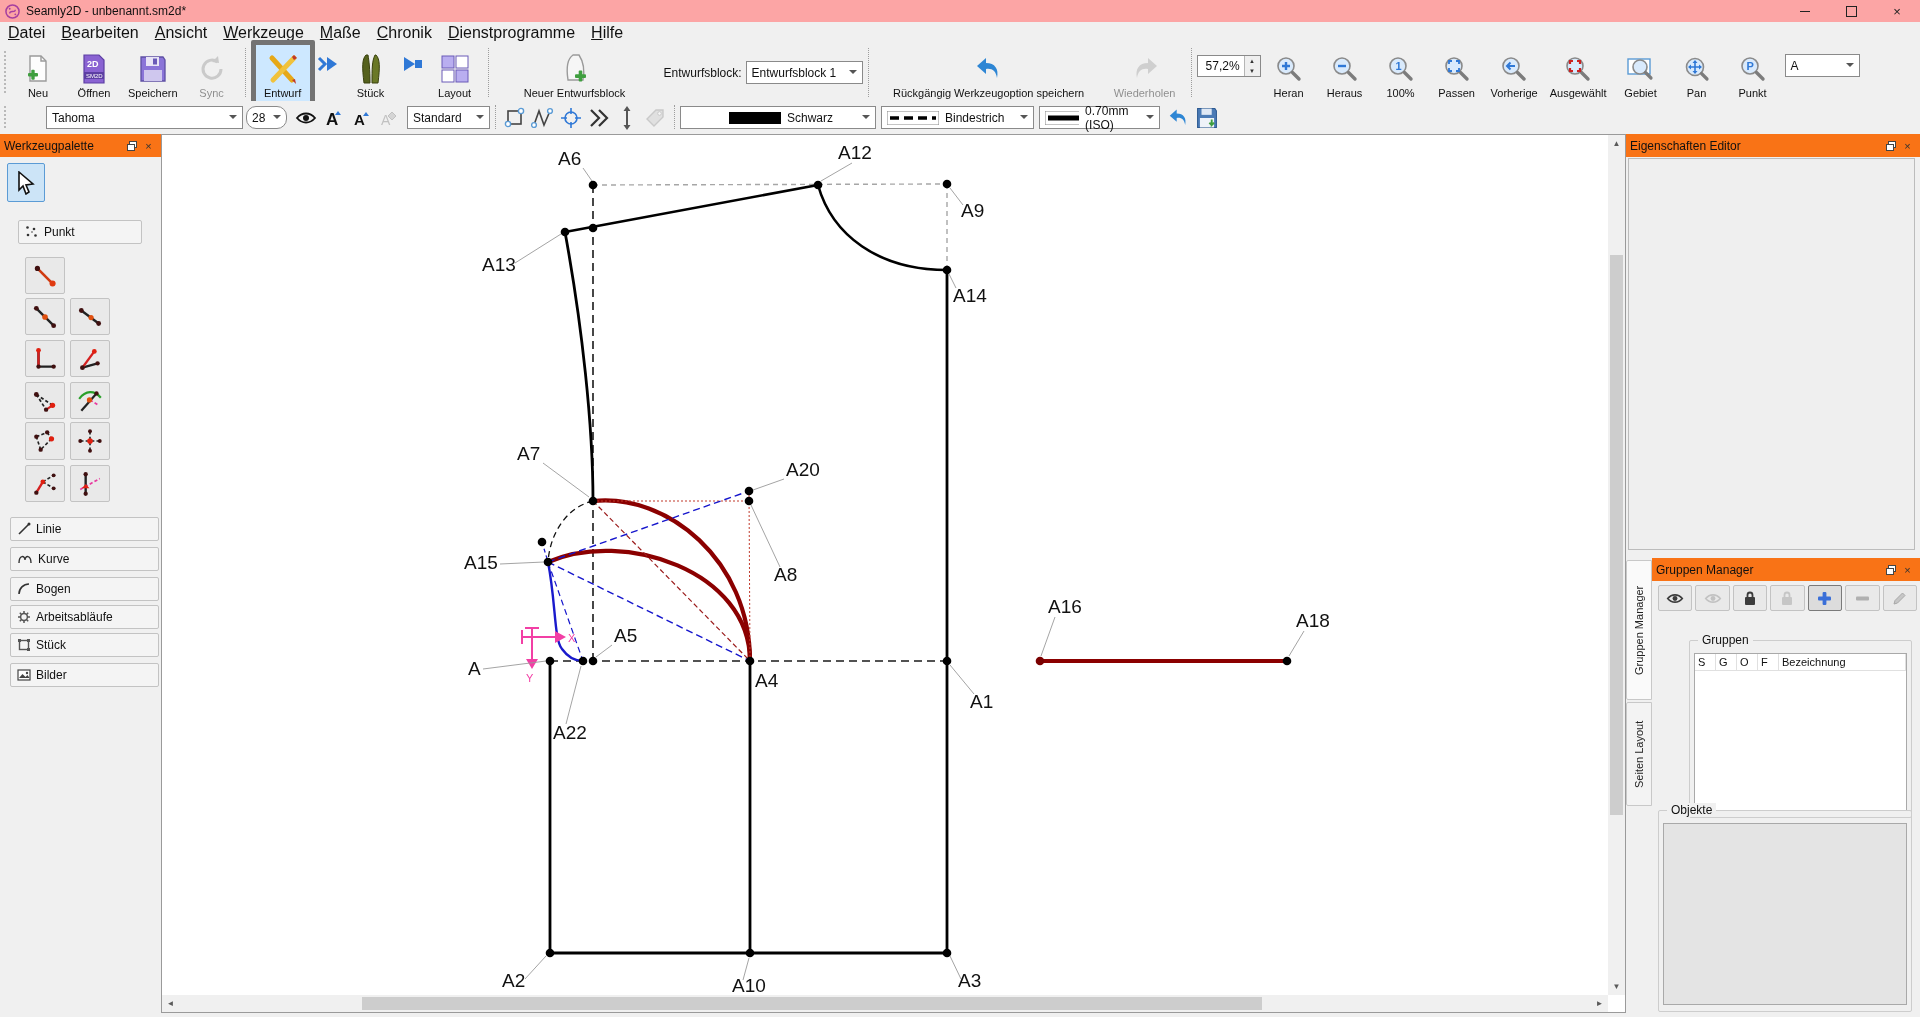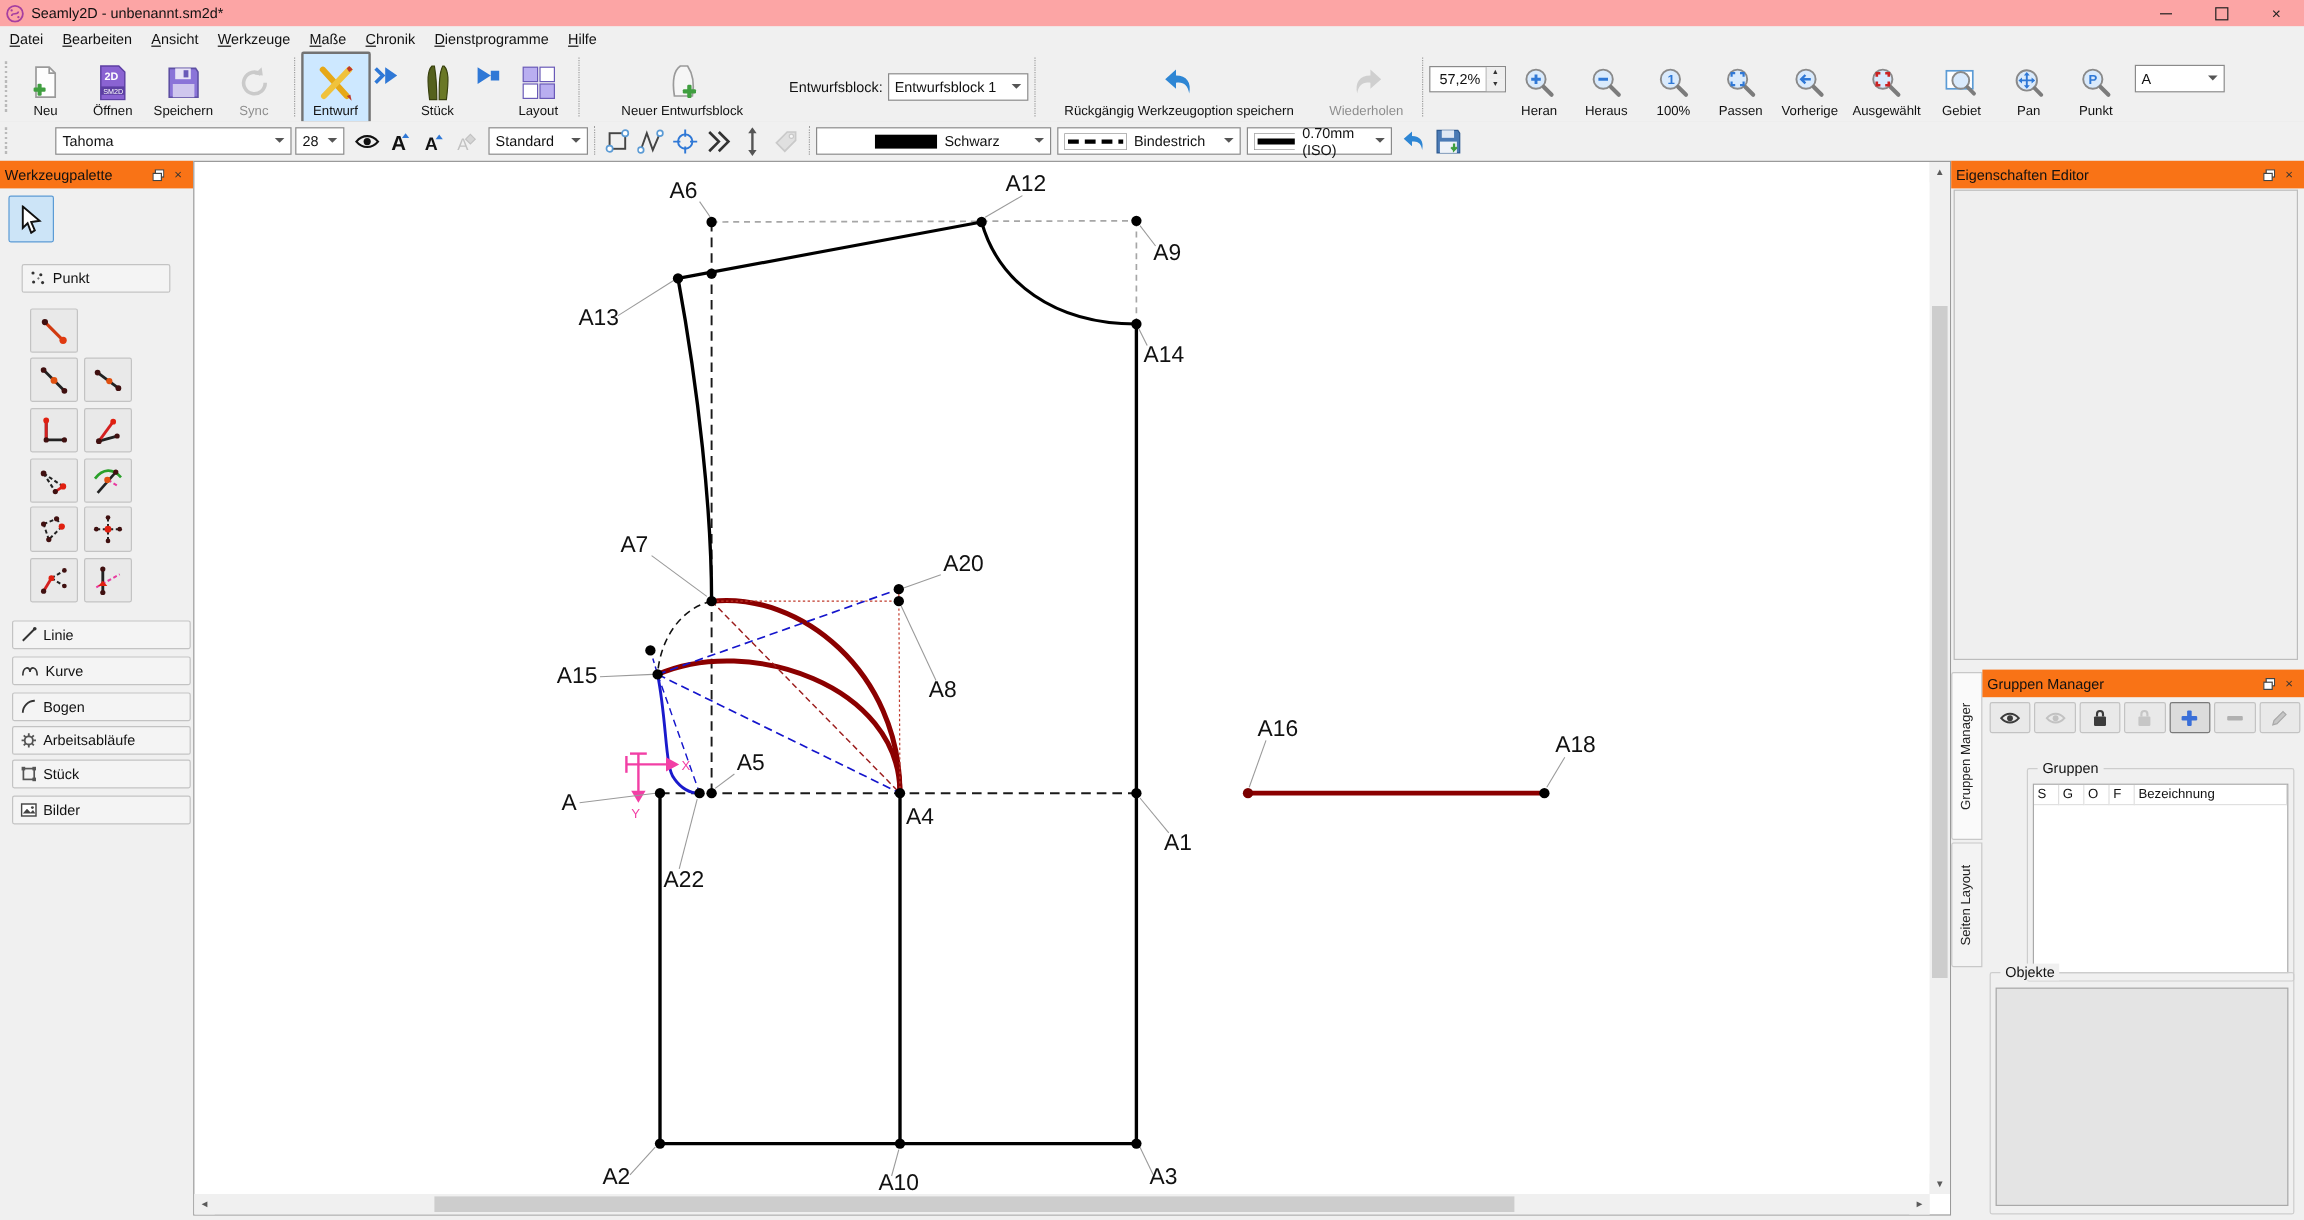--- a/index.html
+++ b/index.html
@@ -6,32 +6,32 @@
     font-family:"Liberation Sans","DejaVu Sans",sans-serif;background:#f0f0f0;color:#111;}
   .abs{position:absolute;}
   
   #titlebar{left:0;top:0;width:1920px;height:22px;background:#fca5a5;display:flex;align-items:center;font-size:12px;}
   #titlebar .logo{width:15px;height:15px;margin:0 6px 0 5px;}
   .winbtns{margin-left:auto;display:flex;height:22px;}
   .winbtn{width:46px;display:flex;align-items:center;justify-content:center;font-size:13px;color:#222;}
   .sq{width:9px;height:9px;border:1px solid #222;display:inline-block;}
   .mini{width:10px;border-top:1px solid #222;display:inline-block;}
   
-  #menubar{left:0;top:22px;width:1920px;height:22px;background:#f0f0f0;display:flex;align-items:center;font-size:12px;}
+  #menubar{left:0;top:22px;width:1920px;height:22px;background:#f0f0f0;display:flex;align-items:center;font-size:16px;}
   .menu-item{padding:3px 8px;cursor:default;}
   .menu-item u{text-decoration:underline;}
   
   #toolbar1{left:0;top:44px;width:1920px;height:57px;background:#f0f0f0;border-bottom:1px solid #dcdcdc;display:flex;align-items:center;}
   #toolbar2{left:0;top:101px;width:1920px;height:33px;background:#f0f0f0;border-bottom:1px solid #cfcfcf;display:flex;align-items:center;}
   .handle{width:4px;height:44px;margin:0 3px;background-image:repeating-linear-gradient(to bottom,#b9b9b9 0 2px,transparent 2px 4px);background-size:2px 100%;background-repeat:no-repeat;background-position:center;}
   .handle.h2{height:24px;}
   .sep{border-left:1px dotted #9d9d9d;align-self:stretch;margin:4px 5px;}
   .tb1-btn{min-width:44px;height:52px;display:flex;flex-direction:column;align-items:center;justify-content:flex-end;gap:1px;font-size:11px;padding:2px 5px;border:1px solid transparent;border-radius:2px;}
   .tb1-btn .ic{height:34px;display:flex;align-items:center;justify-content:center;}
-  .tb1-btn.active-mode{background:#cde8ff;border:2px solid #737373;}
+  .tb1-btn.active-mode{background:#cde8ff;border:5px solid #737373;}
   .dis{opacity:.45;filter:grayscale(100%);}
   .mode-arrow{margin:0 2px 14px 2px;}
   .combo{background:#fff;border:1px solid #8a8a8a;height:21px;display:flex;align-items:center;font-size:12px;padding:0 18px 0 5px;position:relative;}
   .combo:after{content:"";position:absolute;right:5px;top:8px;border:4px solid transparent;border-top-color:#555;}
   .spin{background:#fff;border:1px solid #8a8a8a;height:20px;display:flex;align-items:center;font-size:12px;}
   .spin .val{padding:0 4px;min-width:38px;text-align:right;}
   .spin .arr{width:15px;height:20px;border-left:1px solid #b5b5b5;display:flex;flex-direction:column;}
   .spin .arr div{flex:1;display:flex;align-items:center;justify-content:center;font-size:6px;color:#333;background:#efefef;}
   .tb2-btn{width:26px;height:26px;display:flex;align-items:center;justify-content:center;margin:0 1px;}
   .lbl-inline{font-size:12px;margin:0 4px 14px 8px;align-self:center;}
@@ -316,21 +316,21 @@
   <div class="combo" style="width:50px;margin-bottom:14px;margin-left:4px;">
     <span>A</span>
   </div>
 </div>
 
 <div id="toolbar2" class="abs">
   <div class="handle h2"></div>
   <div class="combo" style="width:172px;margin-left:36px;">
     <span>Tahoma</span>
   </div>
-  <div class="combo" style="width:16px;margin-left:3px;">
+  <div class="combo" style="width:16px;margin-left:3px;border-radius:10px;">
     <span>28</span>
   </div>
   <div class="tb2-btn" style="margin-left:6px;">
     <svg width="22" height="16" viewBox="0 0 22 16">
         <path d="M2 8 C7 2 15 2 20 8 C15 14 7 14 2 8 Z" fill="none" stroke="#111" stroke-width="1.8"></path>
         <circle cx="11" cy="8" r="3" fill="#111"></circle>
       </svg>
   </div>
   <div class="tb2-btn">
     <svg width="20" height="20" viewBox="0 0 20 20">

